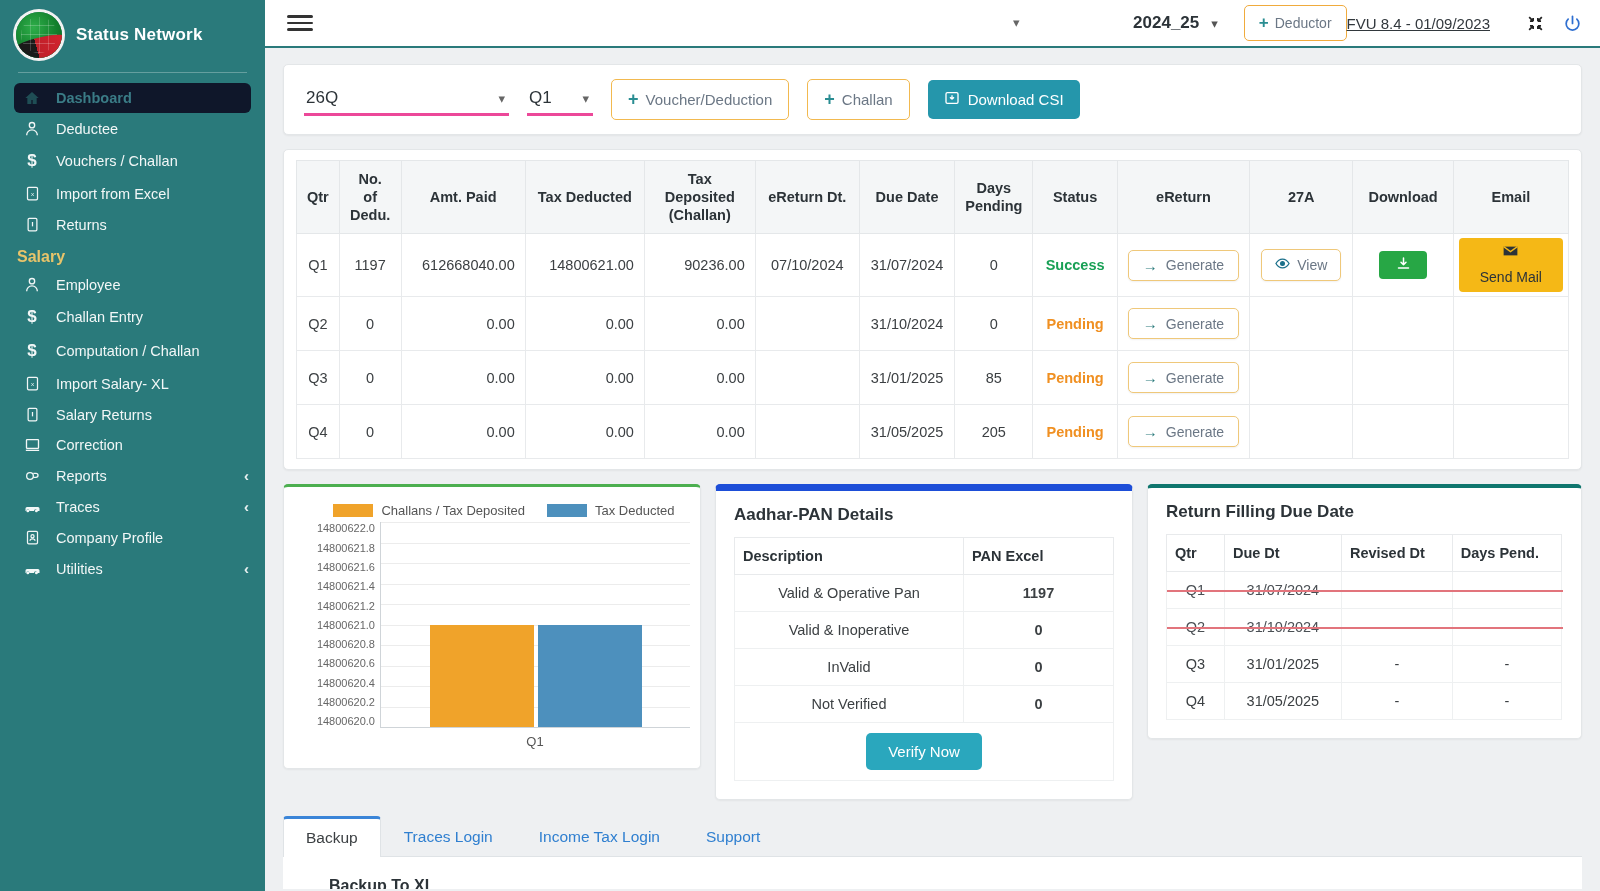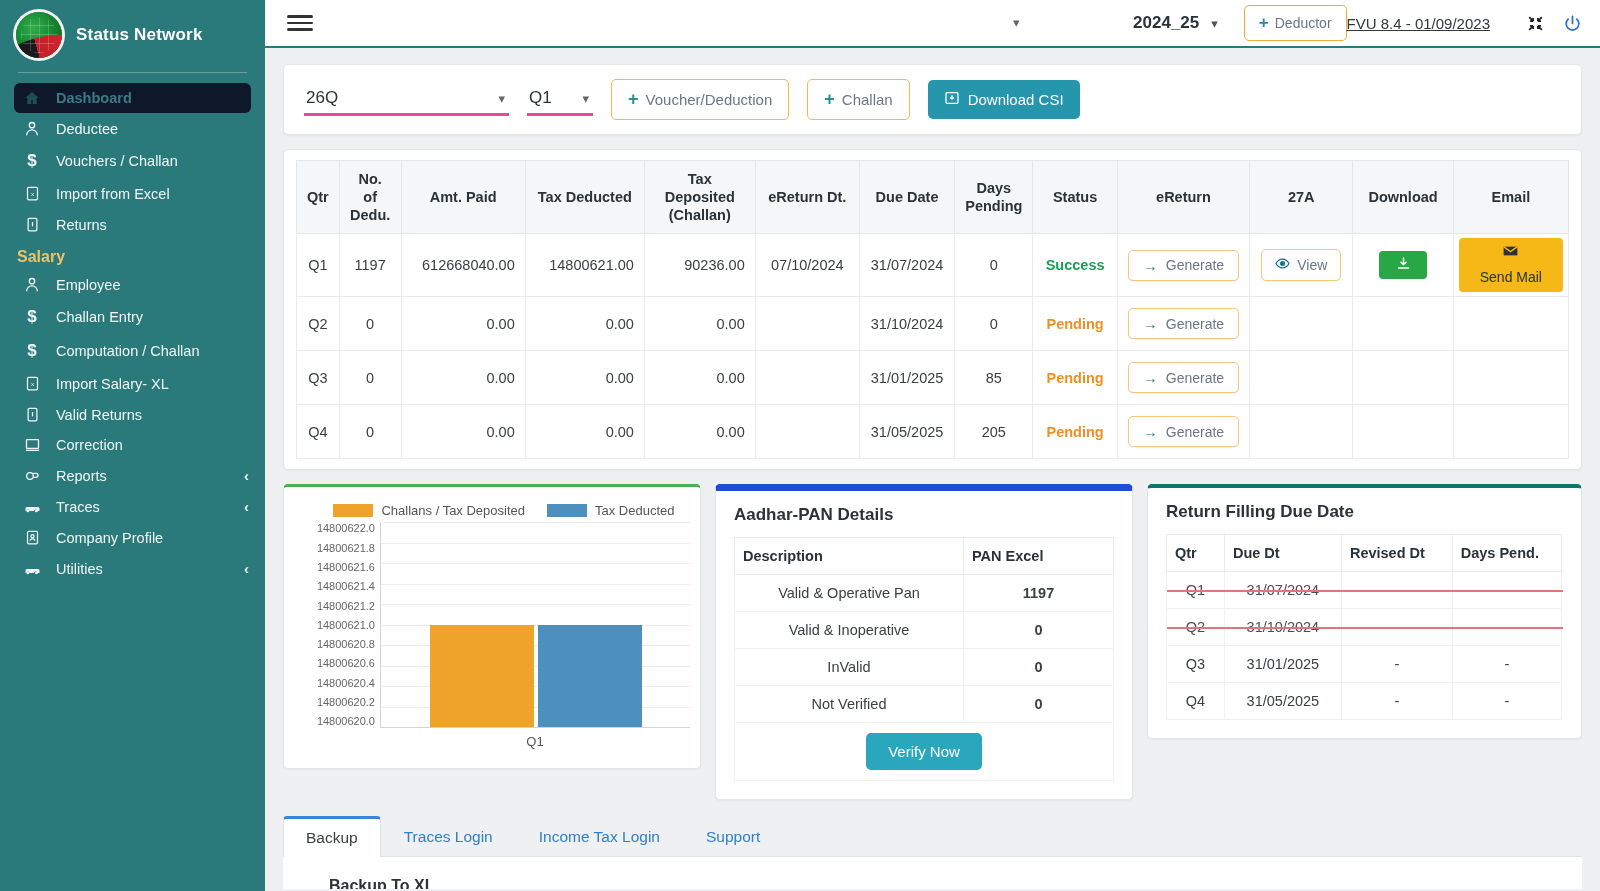--- a/index.html
+++ b/index.html
@@ -297,21 +297,21 @@
       </span>
       <span>Import Salary- XL</span>
     </div>
     <div class="nav-item">
       <span class="ico">
         <svg width="15" height="17" viewBox="0 0 24 24" fill="none" stroke="currentColor" stroke-width="2">
             <rect x="5" y="2" width="14" height="20" rx="2"></rect>
             <path d="M12 8v7"></path>
           </svg>
       </span>
-      <span>Valid Returns</span>
+      <span>Salary Returns</span>
     </div>
     <div class="nav-item">
       <span class="ico">
         <svg width="17" height="16" viewBox="0 0 24 24" fill="none" stroke="currentColor" stroke-width="2">
             <rect x="3" y="4" width="18" height="13" rx="1"></rect>
             <path d="M2 20h20"></path>
           </svg>
       </span>
       <span>Correction</span>
     </div>

